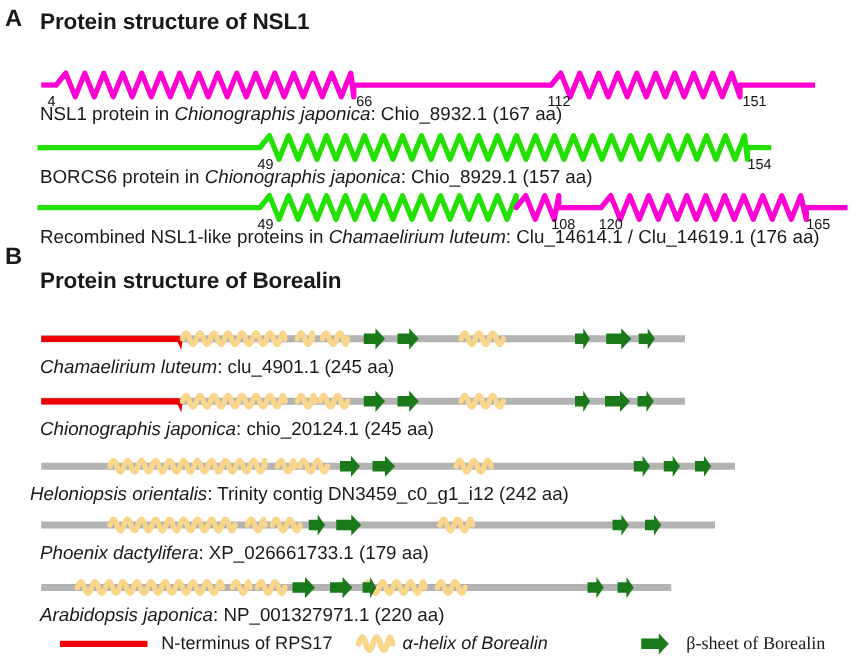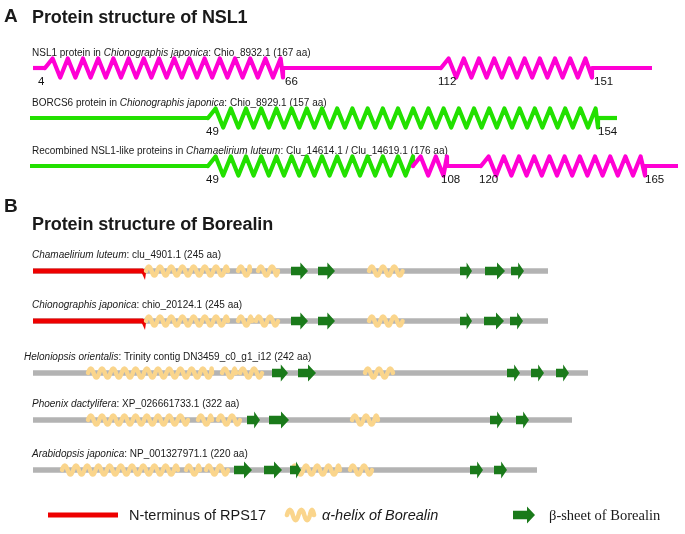--- a/index.html
+++ b/index.html
@@ -9,21 +9,21 @@
     color:#1a1a1a;position:relative;overflow:hidden;
   }
   .panel-letter{
     position:absolute;font-weight:bold;font-size:19px;line-height:1;
   }
   .panel-title{
     position:absolute;font-weight:bold;font-size:18px;line-height:1;
     letter-spacing:-0.1px;
   }
   .row-label{
-    position:absolute;font-size:10px;line-height:1;white-space:nowrap;
+    position:absolute;font-size:15px;line-height:1;white-space:nowrap;margin-top:36px;
   }
   .row-label i{font-style:italic;}
   svg{position:absolute;display:block;overflow:visible;}
   .legend-item{position:absolute;font-size:14.5px;line-height:1;white-space:nowrap;text-align:center;}
 </style>
 </head>
 <body>
 
 <div class="panel-letter" style="left:4px;top:6px;">A</div>
 <div class="panel-title" style="left:32px;top:8px;">Protein structure of NSL1</div>
@@ -119,21 +119,21 @@
     <path d="M240 13 Q242.8 3.7200000000000006 245.6 13 Q248.39999999999998 22.28 251.2 13 Q254 3.7200000000000006 256.8 13 Q259.4 22.28 262 13" fill="none" stroke="#fad58c" stroke-width="4.4" stroke-linecap="round" stroke-linejoin="round"></path>
     <path d="M365 13 Q367.8 3.7200000000000006 370.6 13 Q373.40000000000003 22.28 376.20000000000005 13 Q379.00000000000006 3.7200000000000006 381.80000000000007 13 Q384.6000000000001 22.28 387.4000000000001 13 Q390.20000000000005 3.7200000000000006 393 13" fill="none" stroke="#fad58c" stroke-width="4.4" stroke-linecap="round" stroke-linejoin="round"></path>
     <path d="M272 8.75 L280.8 8.75 L280.8 4.5 L288 13 L280.8 21.5 L280.8 17.25 L272 17.25 Z" fill="#1a7a1a" stroke="none"></path>
     <path d="M298 8.75 L308 8.75 L308 4.5 L316 13 L308 21.5 L308 17.25 L298 17.25 Z" fill="#1a7a1a" stroke="none"></path>
     <path d="M507 8.75 L514.15 8.75 L514.15 4.5 L520 13 L514.15 21.5 L514.15 17.25 L507 17.25 Z" fill="#1a7a1a" stroke="none"></path>
     <path d="M531 8.75 L538.15 8.75 L538.15 4.5 L544 13 L538.15 21.5 L538.15 17.25 L531 17.25 Z" fill="#1a7a1a" stroke="none"></path>
     <path d="M556 8.75 L563.15 8.75 L563.15 4.5 L569 13 L563.15 21.5 L563.15 17.25 L556 17.25 Z" fill="#1a7a1a" stroke="none"></path>
   </svg>
 
 <div class="row-label" style="left:32px;top:399px;">
-  <i>Phoenix dactylifera</i><span>: XP_026661733.1 (322 aa)</span>
+  <i>Phoenix dactylifera</i><span>: XP_026661733.1 (179 aa)</span>
 </div>
 <svg id="svgB3" style="left:0px;top:407px;" width="685" height="28">
     <line x1="33" y1="13" x2="572" y2="13" stroke="#b3b3b3" stroke-width="5.5" stroke-linecap="butt"></line>
     <path d="M88 13 Q90.8 3.7200000000000006 93.6 13 Q96.39999999999999 22.28 99.19999999999999 13 Q101.99999999999999 3.7200000000000006 104.79999999999998 13 Q107.59999999999998 22.28 110.39999999999998 13 Q113.19999999999997 3.7200000000000006 115.99999999999997 13 Q118.79999999999997 22.28 121.59999999999997 13 Q124.39999999999996 3.7200000000000006 127.19999999999996 13 Q129.99999999999994 22.28 132.79999999999995 13 Q135.59999999999997 3.7200000000000006 138.39999999999995 13 Q141.19999999999993 22.28 143.99999999999994 13 Q146.79999999999995 3.7200000000000006 149.59999999999994 13 Q152.39999999999992 22.28 155.19999999999993 13 Q157.99999999999994 3.7200000000000006 160.79999999999993 13 Q163.5999999999999 22.28 166.39999999999992 13 Q169.19999999999993 3.7200000000000006 171.99999999999991 13 Q174.7999999999999 22.28 177.5999999999999 13 Q180.39999999999992 3.7200000000000006 183.1999999999999 13 Q185.59999999999997 22.28 188 13" fill="none" stroke="#fad58c" stroke-width="4.4" stroke-linecap="round" stroke-linejoin="round"></path>
     <path d="M198 13 Q200.8 3.7200000000000006 203.6 13 Q206.39999999999998 22.28 209.2 13 Q210.6 3.7200000000000006 212 13" fill="none" stroke="#fad58c" stroke-width="4.4" stroke-linecap="round" stroke-linejoin="round"></path>
     <path d="M218 13 Q220.8 3.7200000000000006 223.6 13 Q226.39999999999998 22.28 229.2 13 Q232 3.7200000000000006 234.79999999999998 13 Q237.39999999999998 22.28 240 13" fill="none" stroke="#fad58c" stroke-width="4.4" stroke-linecap="round" stroke-linejoin="round"></path>
     <path d="M352 13 Q354.8 3.7200000000000006 357.6 13 Q360.40000000000003 22.28 363.20000000000005 13 Q366.00000000000006 3.7200000000000006 368.80000000000007 13 Q371.6000000000001 22.28 374.4000000000001 13 Q376.20000000000005 3.7200000000000006 378 13" fill="none" stroke="#fad58c" stroke-width="4.4" stroke-linecap="round" stroke-linejoin="round"></path>
     <path d="M247 8.75 L254.15 8.75 L254.15 4.5 L260 13 L254.15 21.5 L254.15 17.25 L247 17.25 Z" fill="#1a7a1a" stroke="none"></path>
     <path d="M269 8.75 L281 8.75 L281 4.5 L289 13 L281 21.5 L281 17.25 L269 17.25 Z" fill="#1a7a1a" stroke="none"></path>
     <path d="M490 8.75 L497.15 8.75 L497.15 4.5 L503 13 L497.15 21.5 L497.15 17.25 L490 17.25 Z" fill="#1a7a1a" stroke="none"></path>

